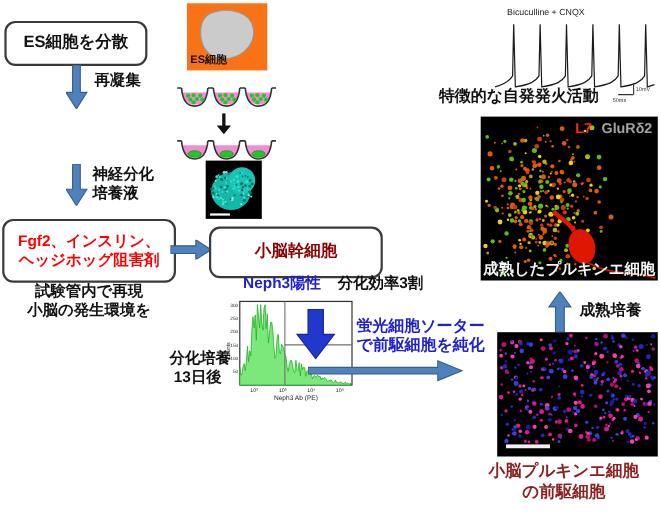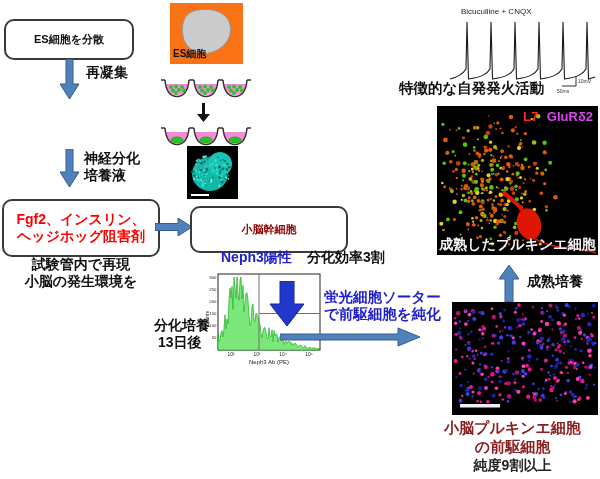--- a/index.html
+++ b/index.html
@@ -1,21 +1,21 @@
 <!DOCTYPE html>
 <html><head>
 <meta charset="utf-8">
 <style>
   html,body{margin:0;padding:0;background:#fff;}
   #canvas{position:relative;width:600px;height:479px;background:#ffffff;overflow:hidden;
           font-family:"Liberation Sans","DejaVu Sans",sans-serif;color:#111;}
   .abs{position:absolute;}
   .rbox{position:absolute;border:2px solid #3a3a3a;border-radius:10px;background:#fff;
         display:flex;align-items:center;justify-content:center;text-align:center;
-        font-weight:bold;font-size:11px;line-height:1.25;}
+        font-weight:bold;font-size:15px;line-height:1.25;}
   .lbl{position:absolute;font-weight:bold;font-size:14px;line-height:1.2;}
   .blue{color:#2020CC;}
   .redtxt{color:#FF0000;align-items:center;}
   .maroon{color:#8B0000;}
   .darkred{color:#8B2020;}
   .center{text-align:center;}
   svg{display:block;}
   .imgpanel{position:absolute;background:#000;}
 </style>
 </head>
@@ -594,21 +594,21 @@
           <circle cx="65.6" cy="84.2" r="1.3" fill="#58C010"></circle>
           <circle cx="28.9" cy="39.5" r="1.2" fill="#A8B810"></circle>
           <circle cx="28.0" cy="38.5" r="2.2" fill="#58C010"></circle>
         </g>
       <path d="M85,104 C80,96 72,92 66,86" stroke="#DE1602" stroke-width="4" fill="none"></path>
       <ellipse cx="92" cy="118" rx="12" ry="16" fill="#DE1602" transform="rotate(-15 92 118)"></ellipse>
       <path d="M96,132 C120,146 138,139 159,147" stroke="#CC1400" stroke-width="1.6" fill="none"></path>
     </svg>
     <div class="abs" style="top:3px;right:5px;font-size:13px;font-weight:bold;">
       <span style="color:#FF2818;">L7</span>
-      <span style="color:#d946ef;padding-left:5px;margin-top:32px;">GluRδ2</span>
+      <span style="color:#a3a3a3;padding-left:5px;margin-top:32px;">GluRδ2</span>
     </div>
     <div class="abs center" style="left:0;bottom:1px;width:100%;color:#F5F5F5;font-size:14px;font-weight:bold;">成熟したプルキンエ細胞</div>
   </div>
 
   <svg class="abs" style="left:496px;top:265px;" width="26" height="37" viewBox="0 0 26 37">
     <polygon points="9,37 9,14 3,14 13,0 23,14 17,14 17,37" fill="#4F81BD" stroke="#385D8A" stroke-width="1"></polygon>
   </svg>
   <div class="lbl" style="left:527px;top:273px;">成熟培養</div>
 
   <div class="imgpanel" style="left:452px;top:302px;width:146px;height:113px;">
@@ -954,16 +954,15 @@
           <circle cx="103.4" cy="66.3" r="1.2" fill="#141CA0"></circle>
           <circle cx="88.1" cy="31.8" r="0.9" fill="#141CA0"></circle>
           <circle cx="141.8" cy="3.6" r="2.0" fill="#141CA0"></circle>
         </g>
       <rect x="8" y="102" width="40" height="3.5" fill="#F0F0F0"></rect>
     </svg>
   </div>
   <div class="abs center" style="left:425px;top:419px;width:175px;">
     <div class="darkred" style="font-size:15px;font-weight:bold;">小脳プルキンエ細胞</div>
     <div class="darkred" style="font-size:15px;font-weight:bold;">の前駆細胞</div>
-    <div style="font-size:14px;font-weight:bold;color:#222;">純度9割以上</div>
   </div>
 
 </div>
 
 </body></html>

